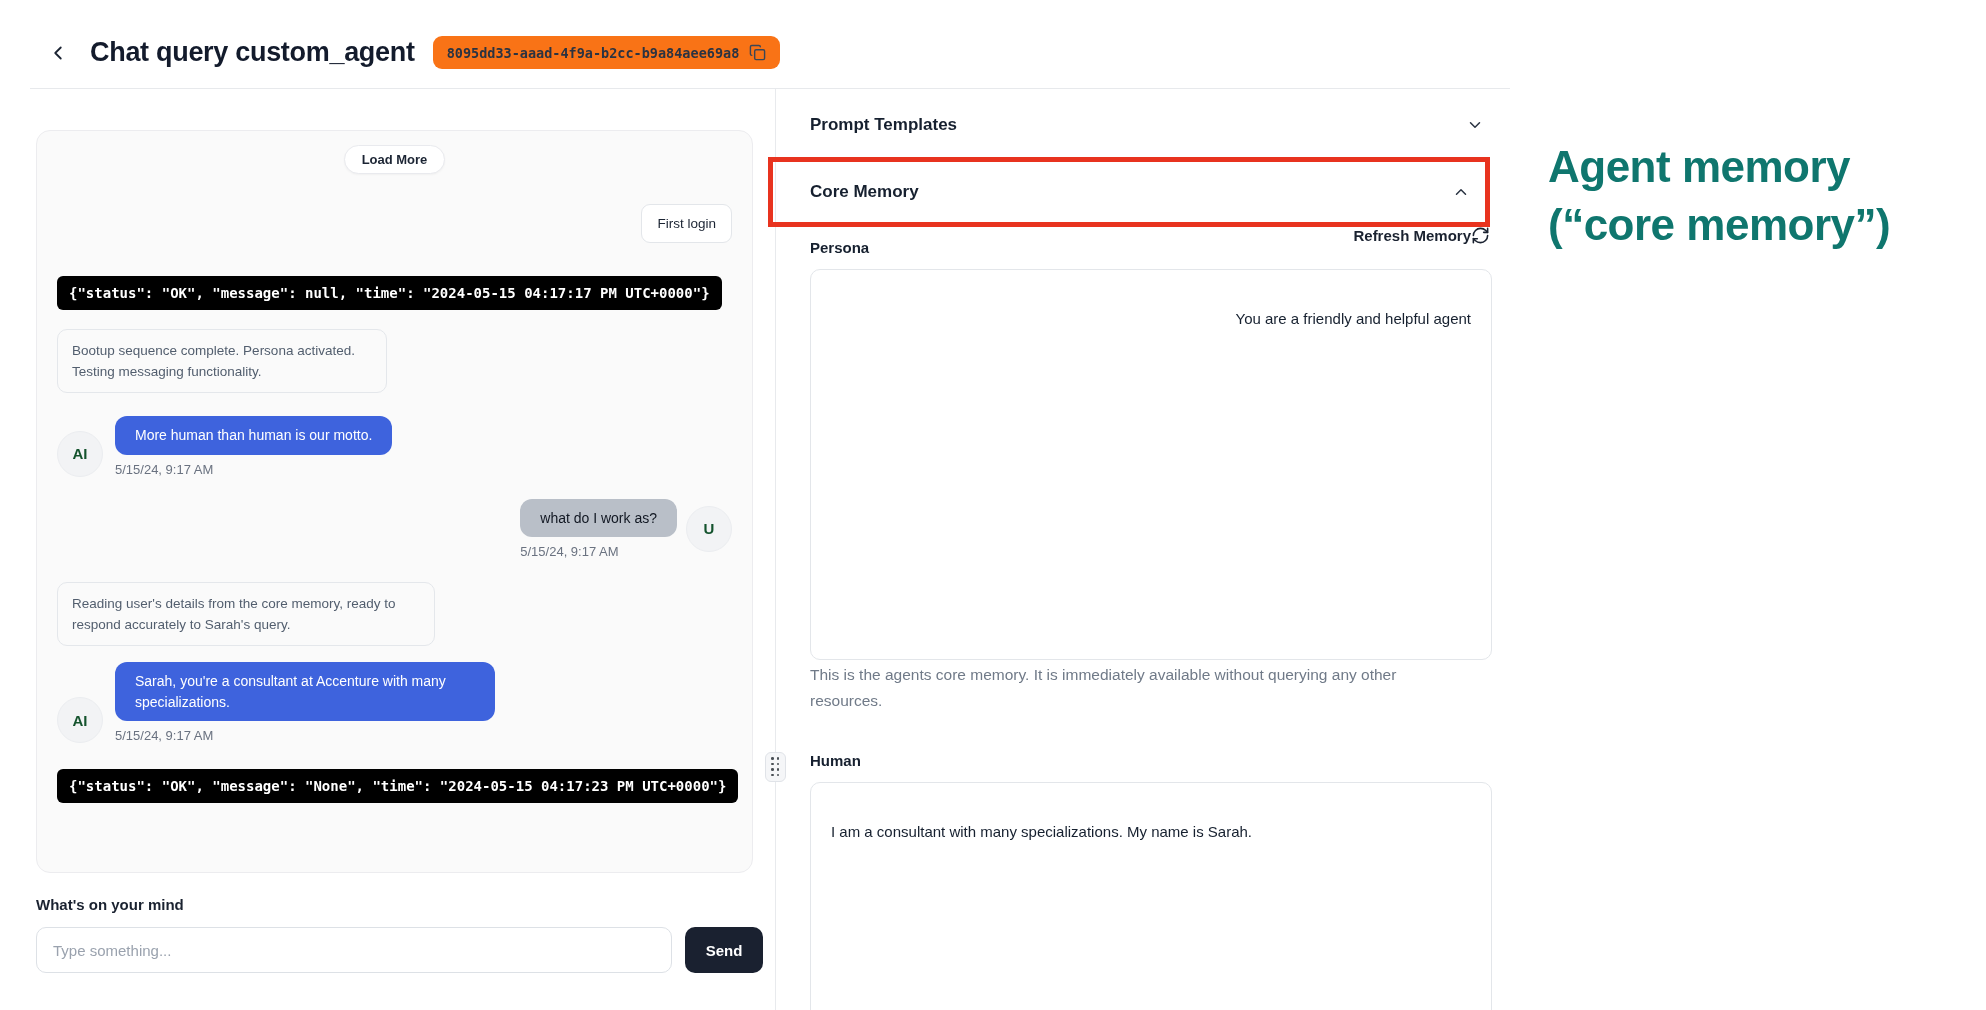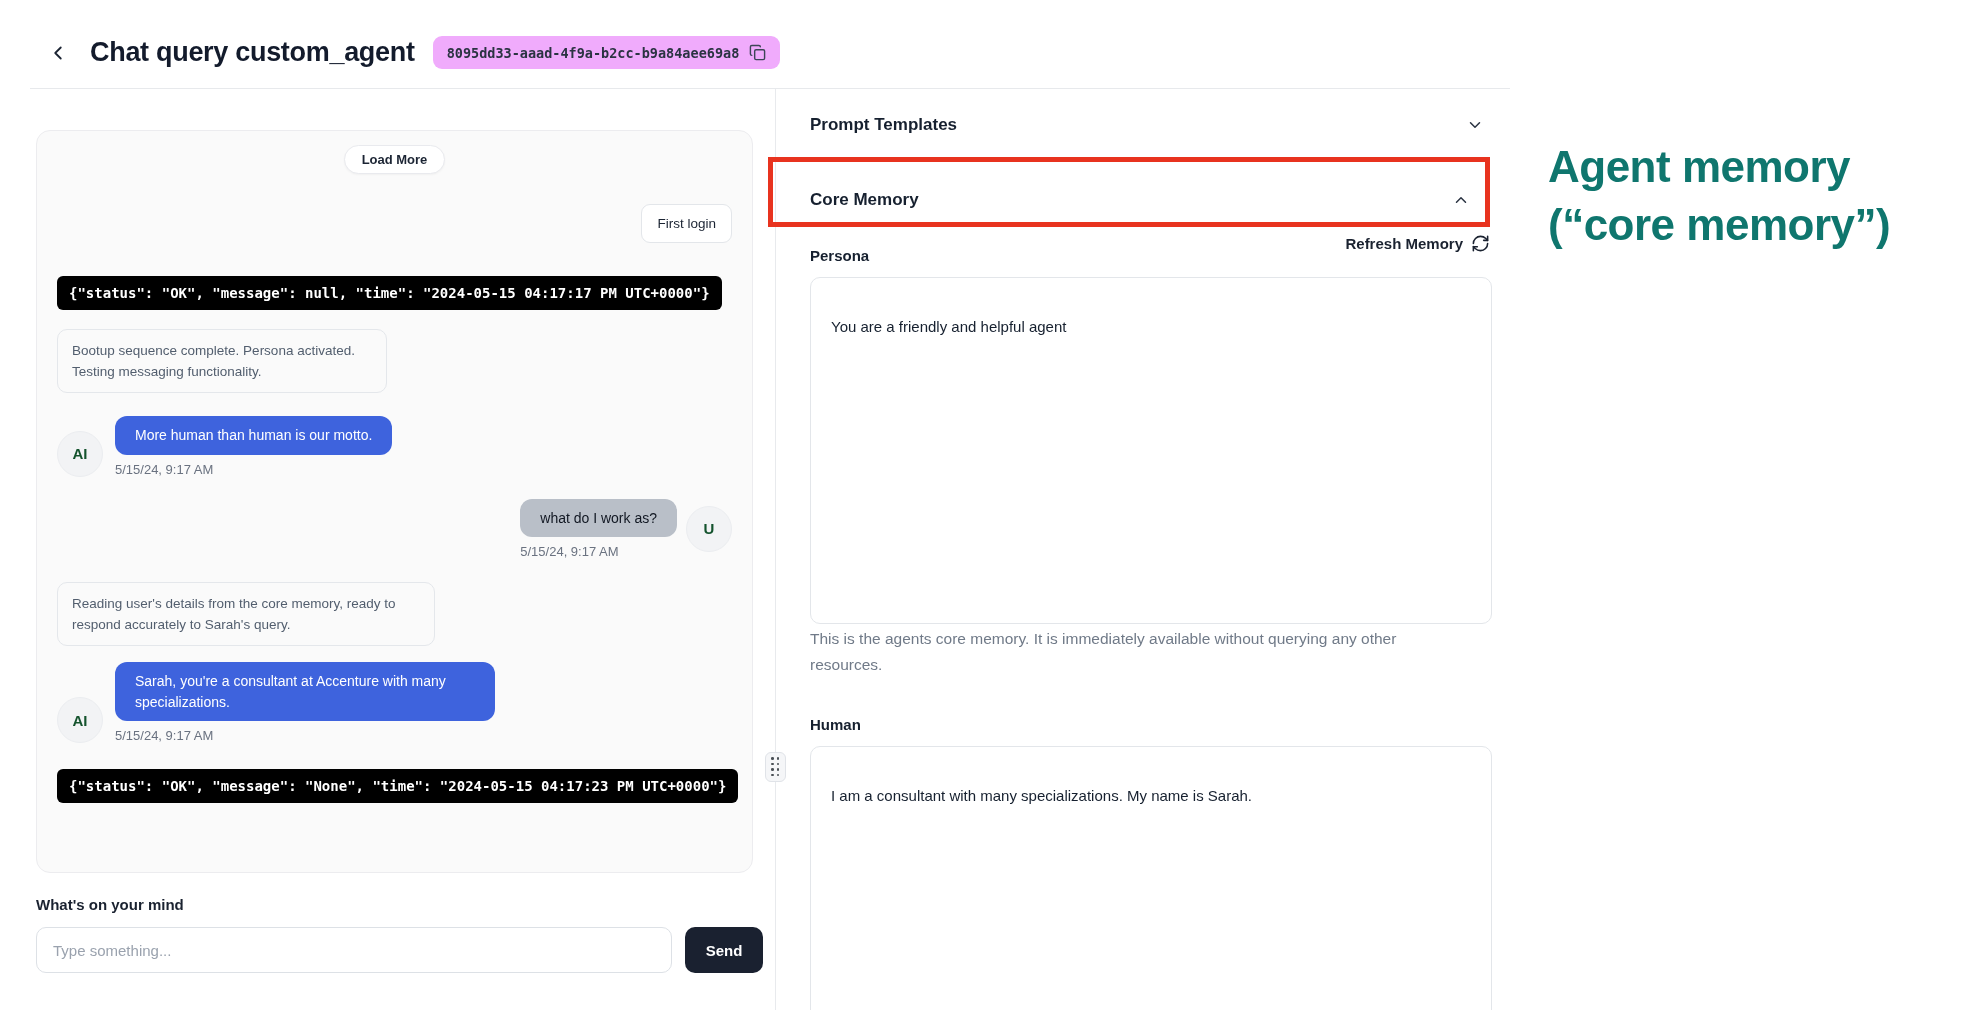--- a/index.html
+++ b/index.html
@@ -4,21 +4,21 @@
 <style>
   * { margin:0; padding:0; box-sizing:border-box; }
   html,body { width:1986px; height:1010px; overflow:hidden; background:#ffffff;
     font-family:"Liberation Sans","DejaVu Sans",sans-serif; color:#16202f; }
   .canvas { position:relative; width:1986px; height:1010px; }
 
   
   .header-row { position:absolute; left:44px; top:36px; display:flex; align-items:center; gap:18px; }
   .back-btn { display:flex; align-items:center; justify-content:center; width:28px; height:28px; cursor:pointer; background:none; border:none; color:#1b2433; }
   .page-title { font-size:27px; font-weight:700; color:#131b2c; letter-spacing:-0.3px; }
-  .id-badge { display:flex; align-items:center; gap:10px; background:#f0abfc; border-radius:9px; padding:8px 14px;
+  .id-badge { display:flex; align-items:center; gap:10px; background:#f97316; border-radius:9px; padding:8px 14px;
     font-family:"DejaVu Sans Mono","Liberation Mono",monospace; font-size:13.5px; font-weight:700; color:#2a3342; }
   .copy-btn { background:none; border:none; display:flex; align-items:center; color:#3c4656; cursor:pointer; }
   .header-divider { position:absolute; left:30px; top:88px; width:1480px; height:1px; background:#e7e9ec; }
 
   
   .chat-panel { position:absolute; left:36px; top:130px; width:717px; height:743px; background:#fafafa;
     border:1px solid #ececef; border-radius:14px; padding:14px 20px 20px 20px; display:flex; flex-direction:column; overflow:hidden; }
   .load-more { align-self:center; background:#ffffff; border:1px solid #e9eaee; border-radius:999px;
     padding:6px 17px; font-size:13px; font-weight:700; color:#1b2433; box-shadow:0 1px 2px rgba(0,0,0,0.04); cursor:pointer; }
   .first-login { align-self:flex-end; margin-top:30px; background:#ffffff; border:1px solid #e3e6ea; border-radius:9px;
@@ -60,31 +60,31 @@
     border:1px solid #e0e3e8; border-radius:6px; display:grid; grid-template-columns:repeat(2,3px);
     grid-template-rows:repeat(4,3px); gap:2.5px; align-content:center; justify-content:center; cursor:col-resize; }
   .resize-handle .dot { width:2.6px; height:2.6px; border-radius:50%; background:#4a5056; }
 
   
   .right-panel { position:absolute; left:810px; top:89px; width:680px; }
   .section-row { display:flex; align-items:center; justify-content:space-between; cursor:pointer; }
   .section-row.pt { padding:24px 6px 0 0; height:48px; }
   .section-title { font-size:17px; font-weight:700; color:#16202f; }
   .panel-divider { margin-top:23px; width:100%; height:1px; background:#e8eaed; }
-  .section-row.cm { margin-top:27px; padding-right:20px; height:24px; }
+  .section-row.cm { margin-top:19px; padding-right:20px; height:24px; }
   .chev { color:#2a3342; display:flex; }
   .refresh-row { margin-top:22px; display:flex; justify-content:flex-end; }
-  .refresh-btn { display:flex; align-items:center; gap:8px; background:none; border:none; cursor:pointer;
+  .refresh-btn { display:flex; align-items:center; gap:0; background:none; border:none; cursor:pointer;
     font-size:15px; font-weight:700; color:#1a2230; font-family:inherit; }
   .mem-label { margin-top:-6px; font-size:15px; font-weight:600; color:#16202f; }
   .mem-label.human { margin-top:38px; }
   .mem-textarea { margin-top:13px; width:682px; border:1px solid #e3e6ea; border-radius:10px;
     padding:38px 20px 20px 20px; font-size:15px; line-height:22px; color:#16202f; font-family:inherit;
     resize:none; outline:none; background:#fff; display:block; }
-  .mem-textarea.persona { height:347px; }
+  .mem-textarea.persona { height:391px;text-align:right; }
   .mem-textarea.human { height:390px; }
   .mem-desc { margin-top:2px; max-width:620px; font-size:15.5px; line-height:26px; color:#707a88; }
 
   
   .annotation-box { position:absolute; left:768px; top:157px; width:722px; height:70px;
     border:5px solid #e8331f; pointer-events:none; }
   .annotation-text { position:absolute; left:1548px; top:138px; font-size:44px; font-weight:700;
     color:#0f766e; line-height:1.32; letter-spacing:-0.5px; }
 </style>
 </head>

